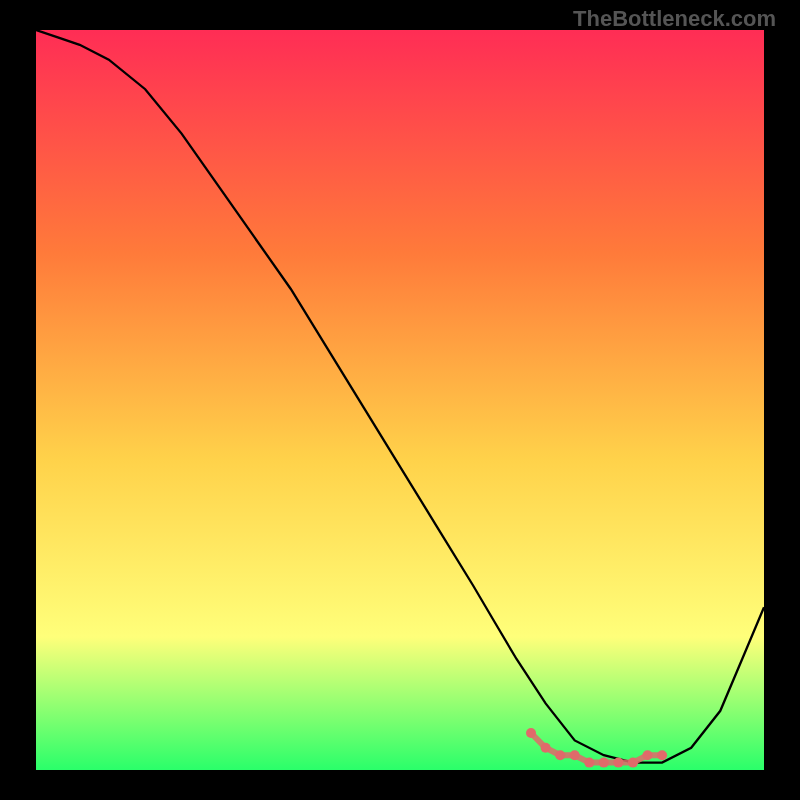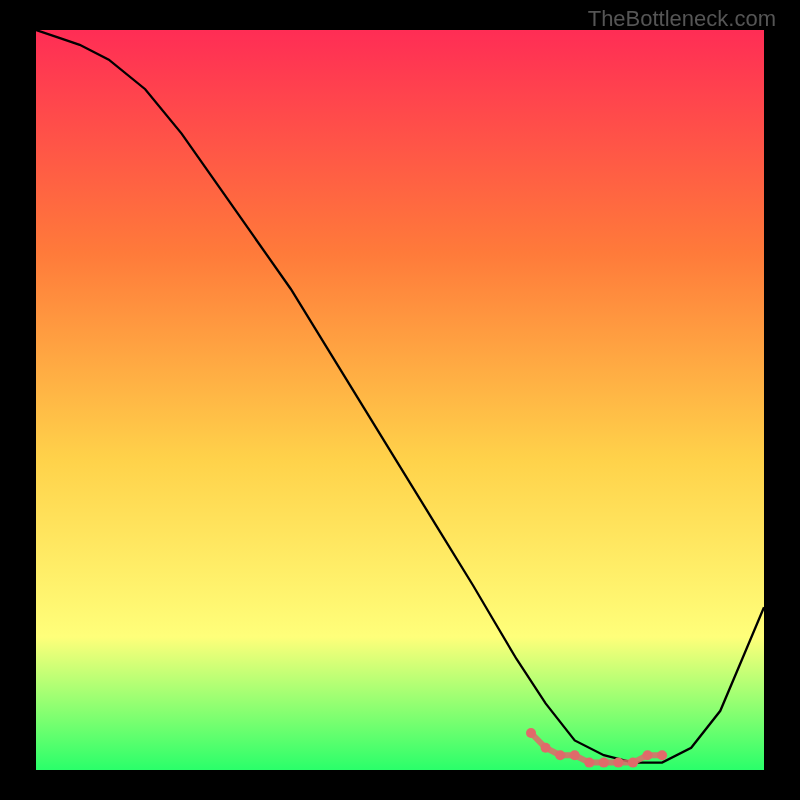--- a/index.html
+++ b/index.html
@@ -16,21 +16,21 @@
     height: 800px;
     background: #000;
     position: relative;
   }
   .watermark {
     position: absolute;
     top: 6px;
     right: 24px;
     color: #555;
     font-size: 22px;
-    font-weight: 400;
+    font-weight: 700;
     z-index: 2;
   }
   .plot-outer {
     position: absolute;
     left: 36px;
     top: 30px;
     width: 728px;
     height: 740px;
   }
   svg {

